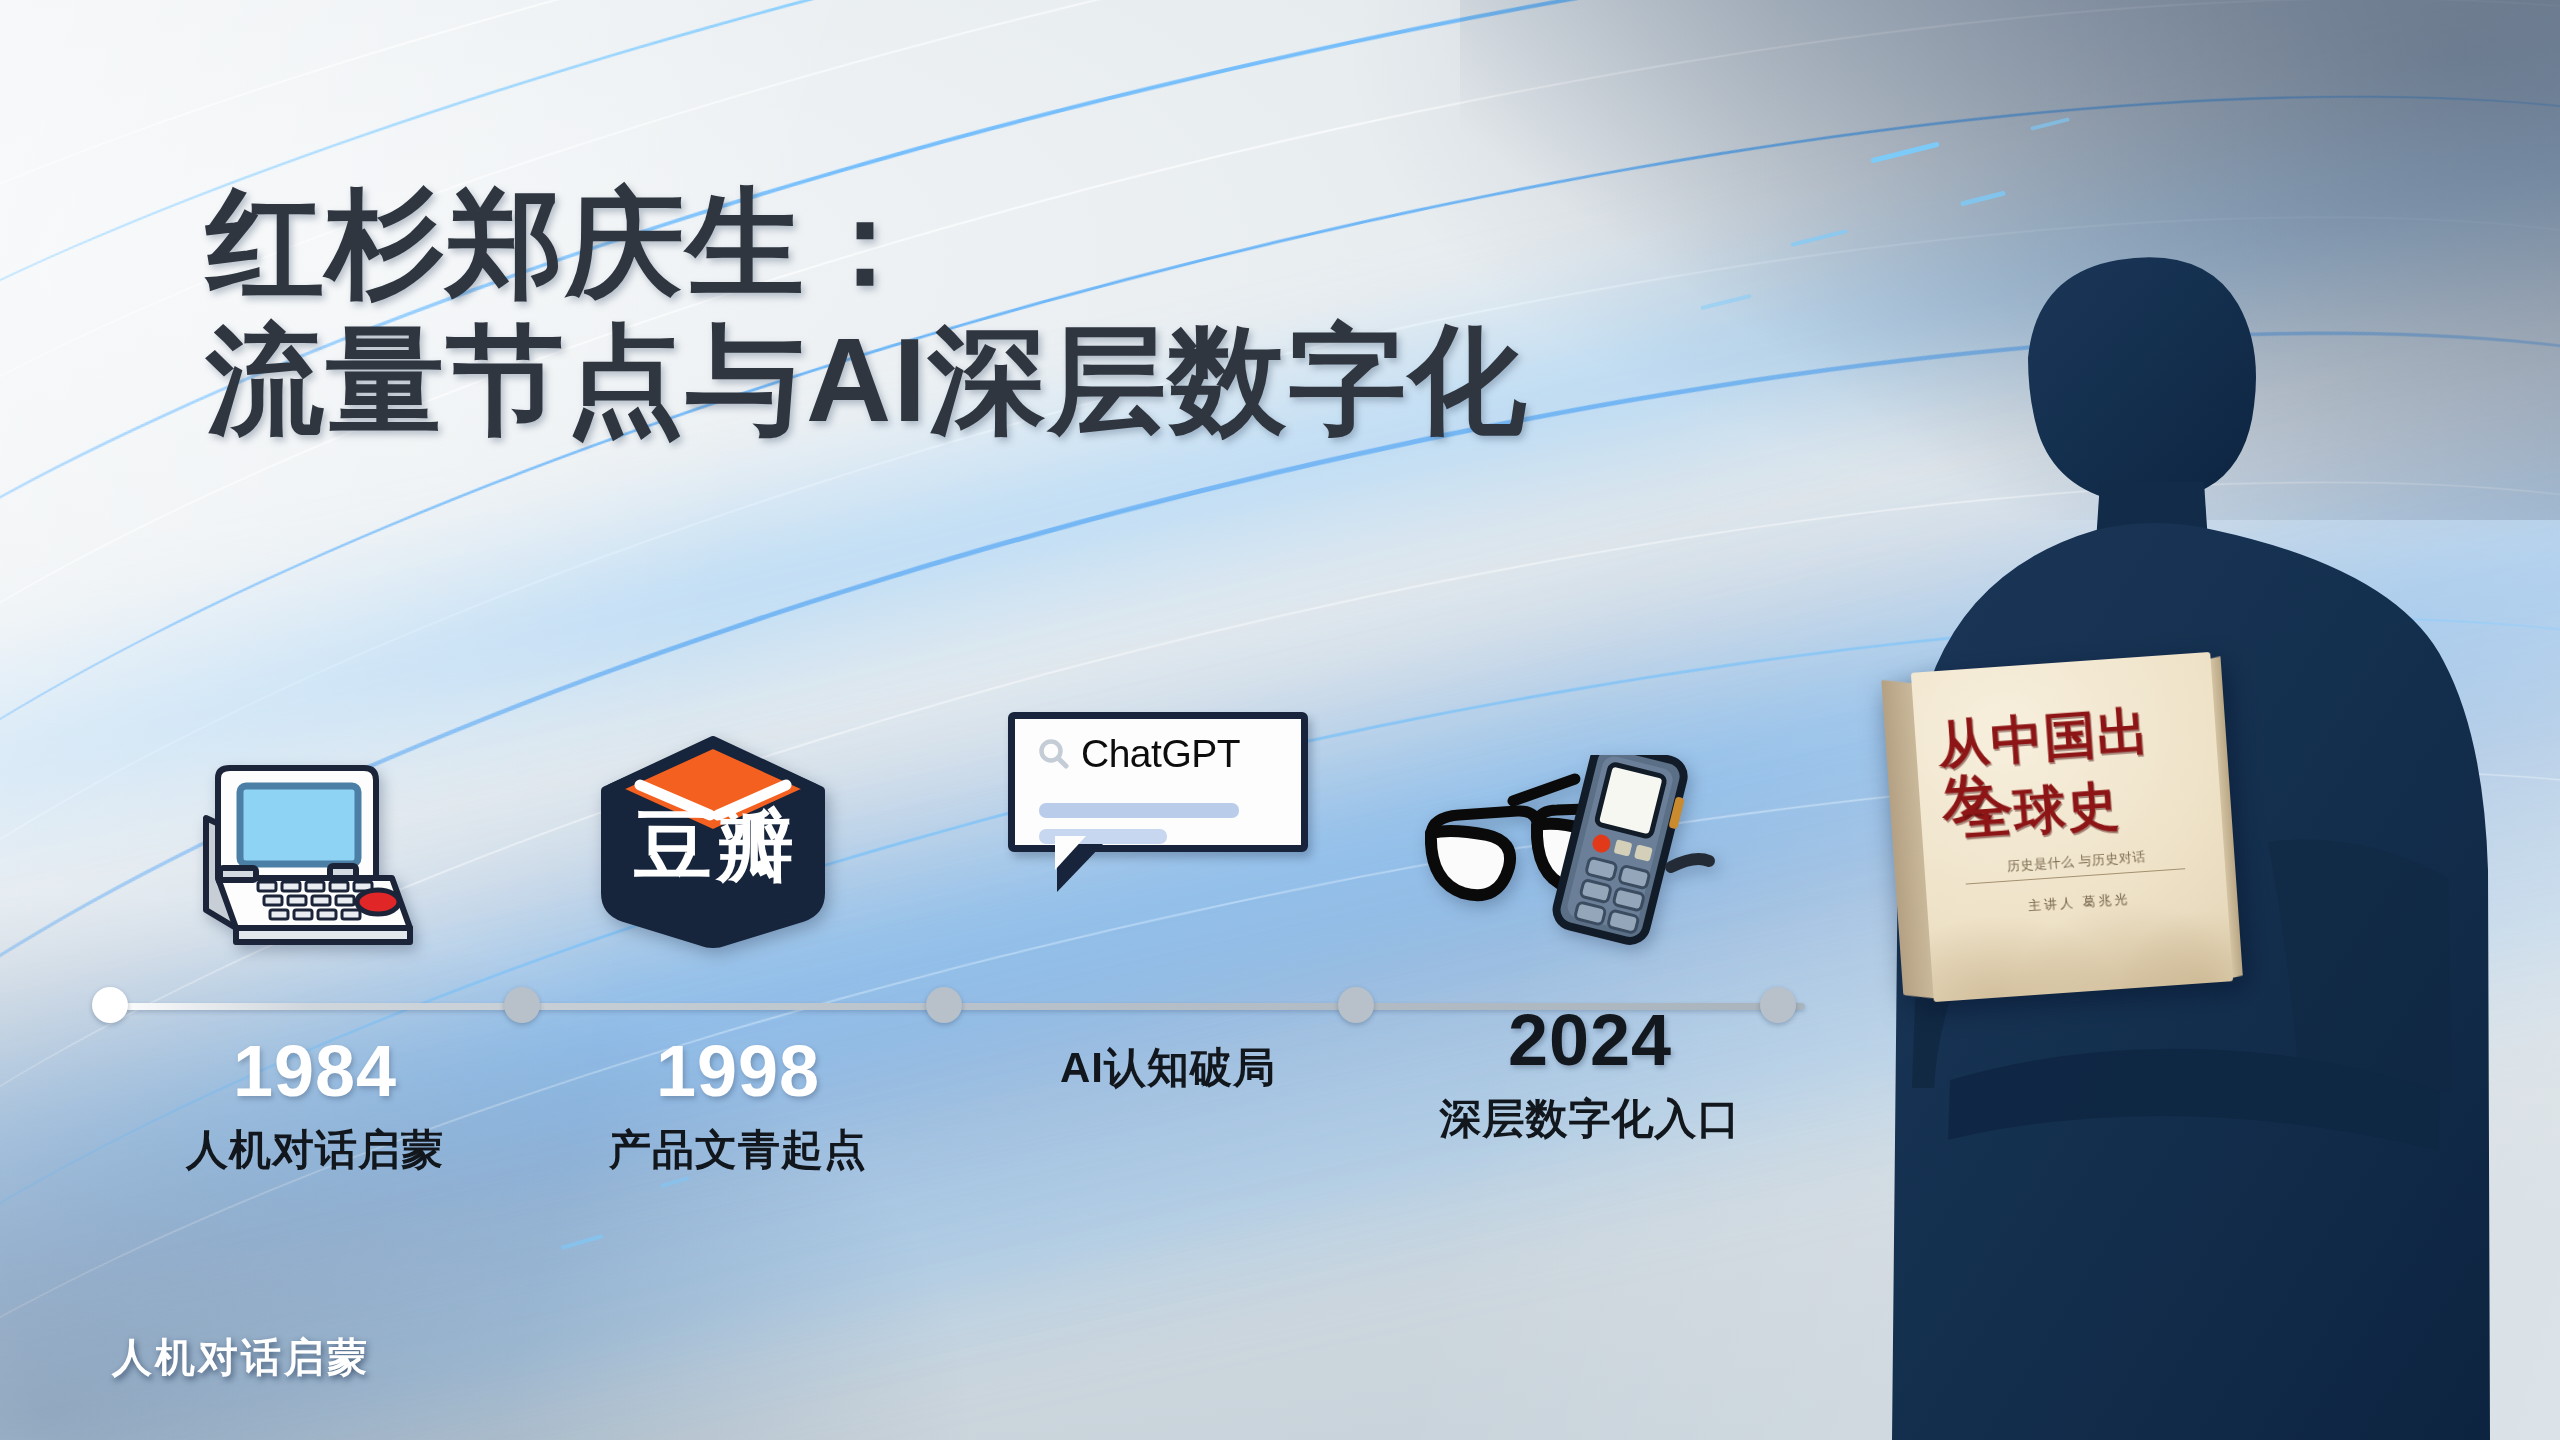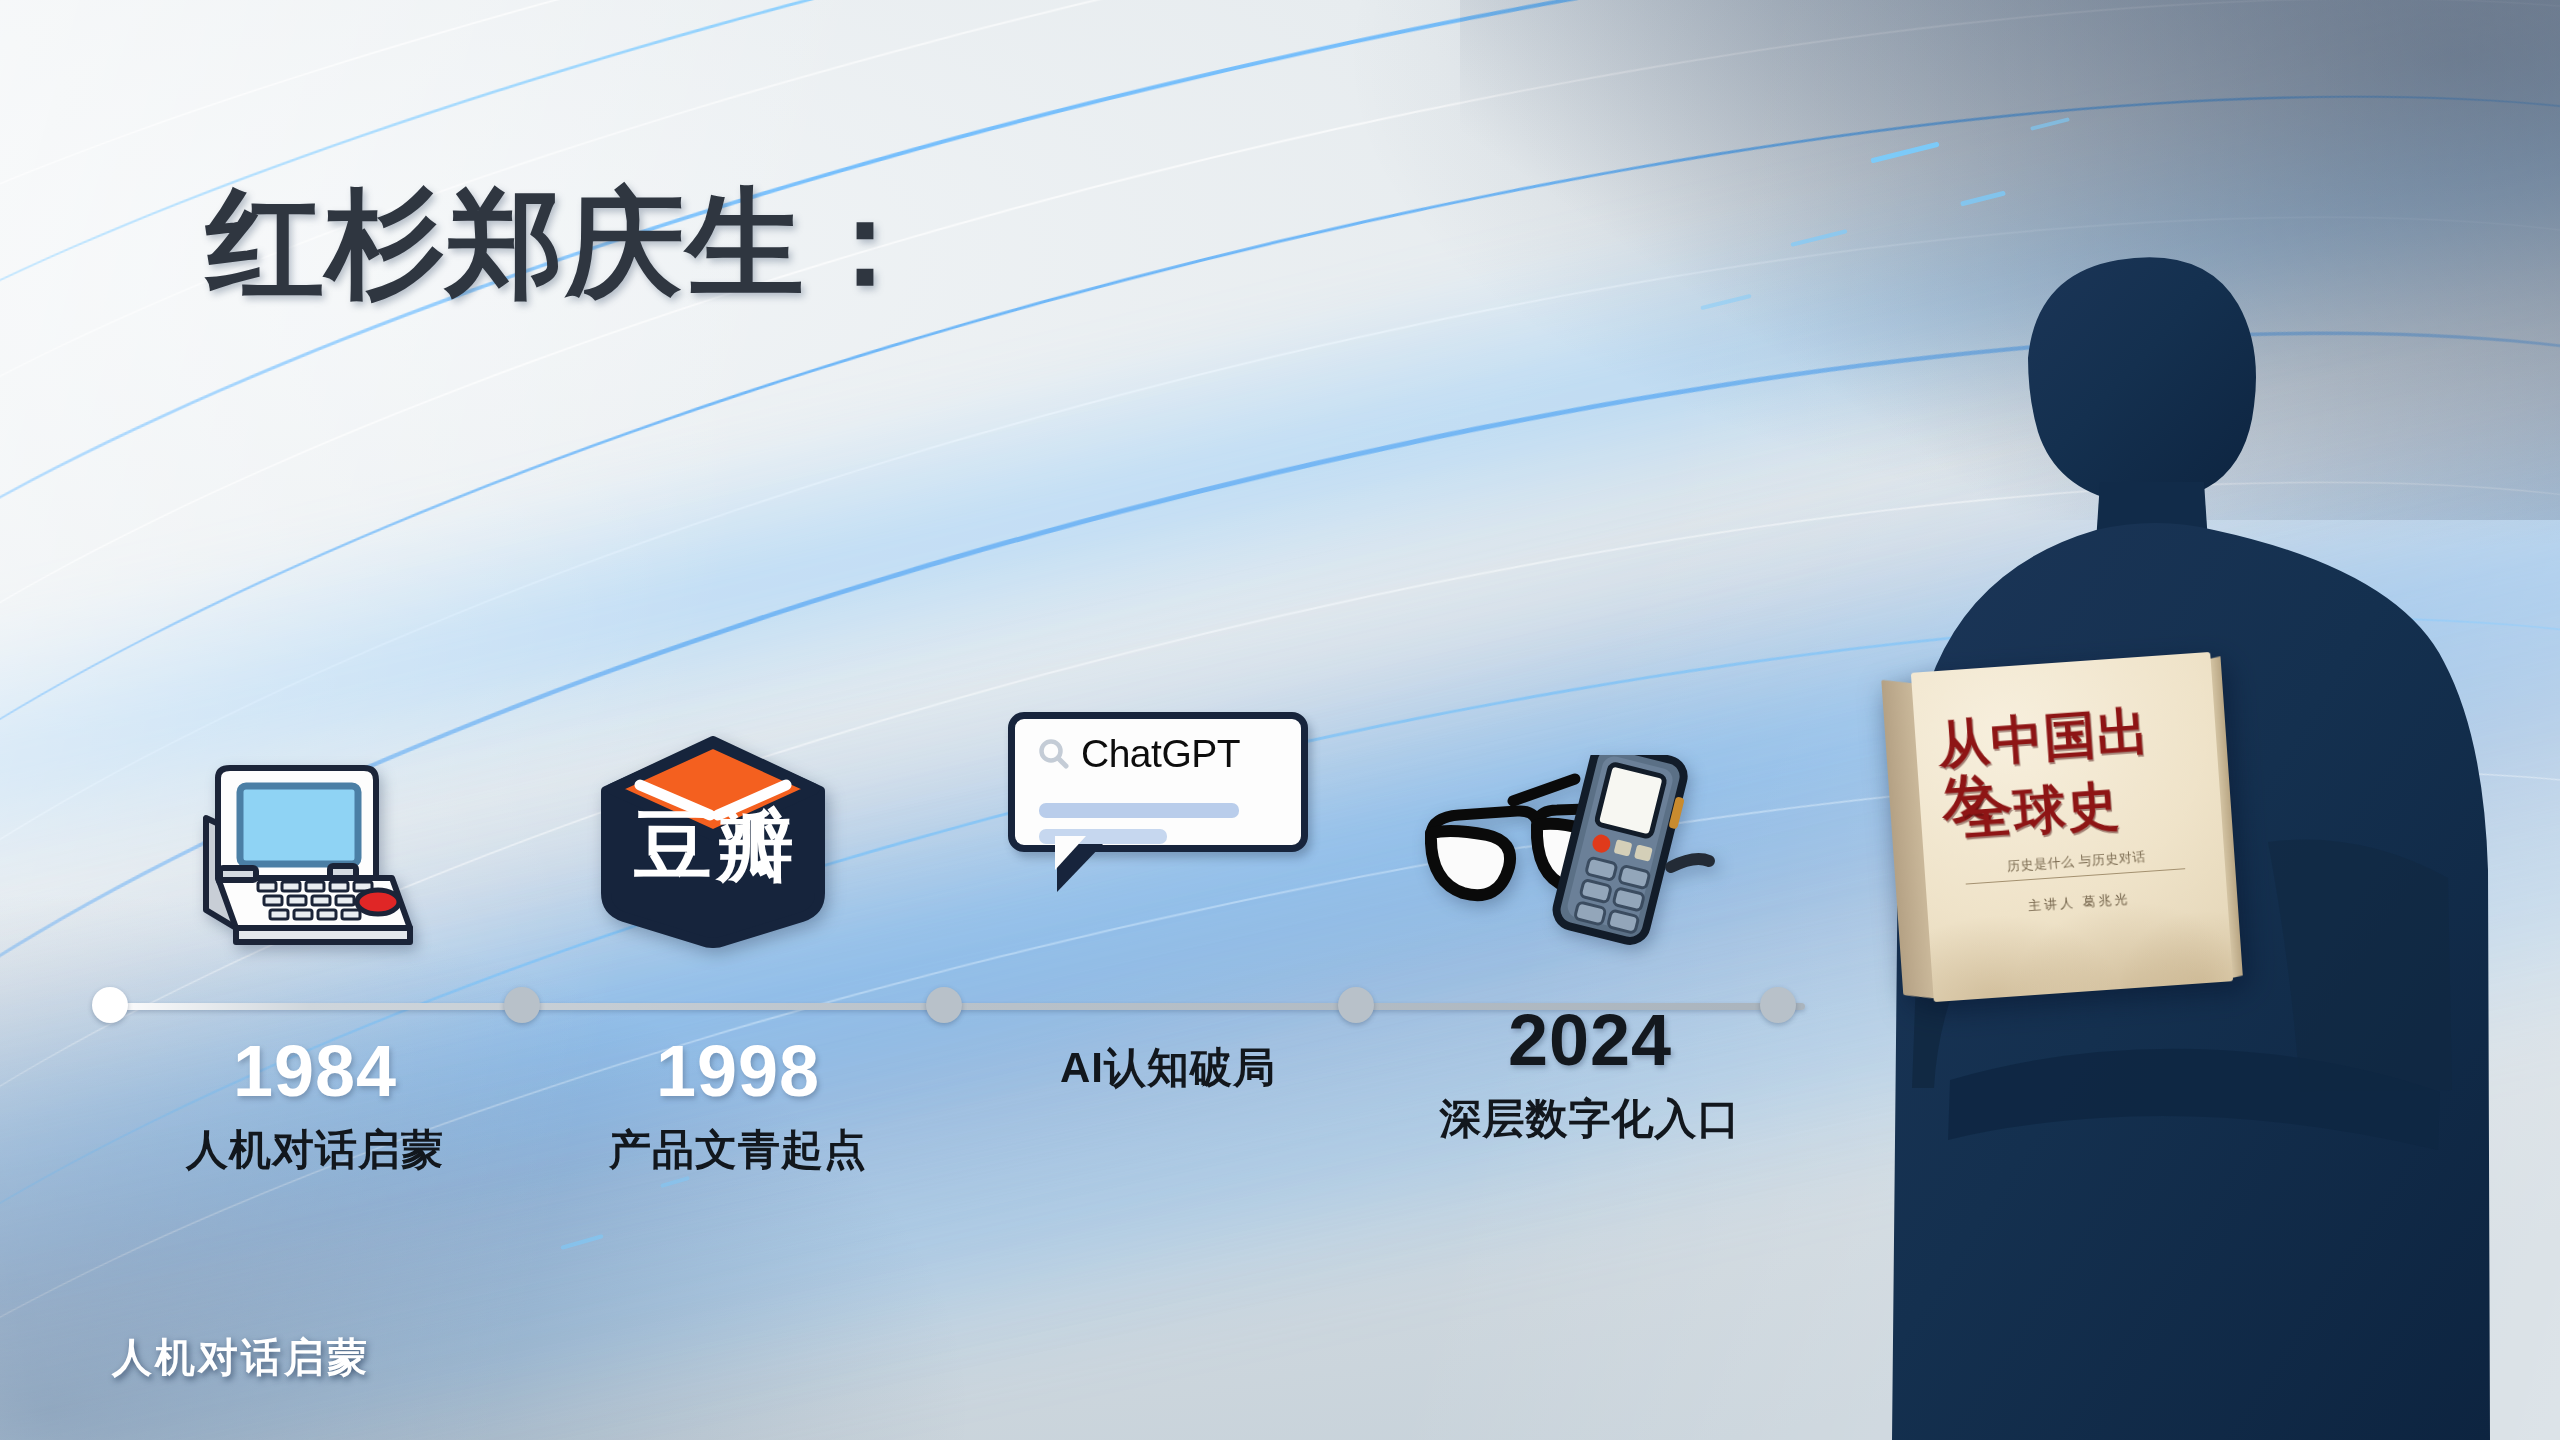--- a/index.html
+++ b/index.html
@@ -105,21 +105,21 @@
 
   
   .pc{ position:relative; width:250px; height:190px; filter:drop-shadow(4px 6px 7px rgba(40,60,90,.32)); }
 
   
   .douban{ position:relative; width:230px; height:210px; filter:drop-shadow(4px 6px 8px rgba(40,60,90,.35)); }
 
   
   .bubble{
     position:absolute; width:300px; height:140px;
-    background:#fdfdfd; border:7px solid #17243c; border-radius:16px;
+    background:#fdfdfd; border:7px solid #17243c; border-radius:6px;
     box-shadow:4px 6px 9px rgba(40,60,90,.3);
   }
   .bubble-tail{
     position:absolute; left:42px; bottom:-47px; width:0; height:0;
     border-left:0 solid transparent; border-right:46px solid transparent;
     border-top:48px solid #17243c;
   }
   .bubble-tail::after{
     content:""; position:absolute; left:-2px; top:-56px;
     width:0; height:0; border-right:31px solid transparent; border-top:34px solid #fdfdfd;
@@ -226,20 +226,21 @@
   <div class="pixelstreak" style="left:1870px;top:150px;width:70px;height:5px;transform:rotate(-14deg);"></div>
   <div class="pixelstreak" style="left:1960px;top:196px;width:46px;height:5px;transform:rotate(-14deg);opacity:.8;"></div>
   <div class="pixelstreak" style="left:1790px;top:236px;width:58px;height:4px;transform:rotate(-14deg);opacity:.7;"></div>
   <div class="pixelstreak" style="left:2030px;top:122px;width:40px;height:4px;transform:rotate(-14deg);opacity:.65;"></div>
   <div class="pixelstreak" style="left:1700px;top:300px;width:52px;height:4px;transform:rotate(-14deg);opacity:.5;"></div>
   <div class="pixelstreak" style="left:560px;top:1240px;width:44px;height:4px;transform:rotate(-16deg);opacity:.6;"></div>
   <div class="pixelstreak" style="left:660px;top:1180px;width:30px;height:4px;transform:rotate(-16deg);opacity:.5;"></div>
 
   <div class="title">
     <span class="l1">红杉郑庆生：</span>
+    <span class="l2">流量节点与AI深层数字化</span>
   </div>
 
   <div class="icon-wrap" style="left:178px; top:760px;">
     <div class="pc">
       <svg width="250" height="190" viewBox="0 0 250 190">
         <g stroke="#1b2438" stroke-width="6" stroke-linejoin="round">
           <path d="M28 58 L28 150 L58 168 L58 72 Z" fill="#c8ced6"></path>
           <path d="M40 18 Q40 8 52 8 L186 8 Q198 8 198 20 L198 116 Q198 126 186 126 L52 126 Q40 126 40 116 Z" fill="#fdfdfd"></path>
           <rect x="62" y="26" width="118" height="78" rx="6" fill="#8fd3f4" stroke="#4b7fa5" stroke-width="7"></rect>
           <rect x="152" y="106" width="26" height="12" rx="3" fill="#d4dae1"></rect>

